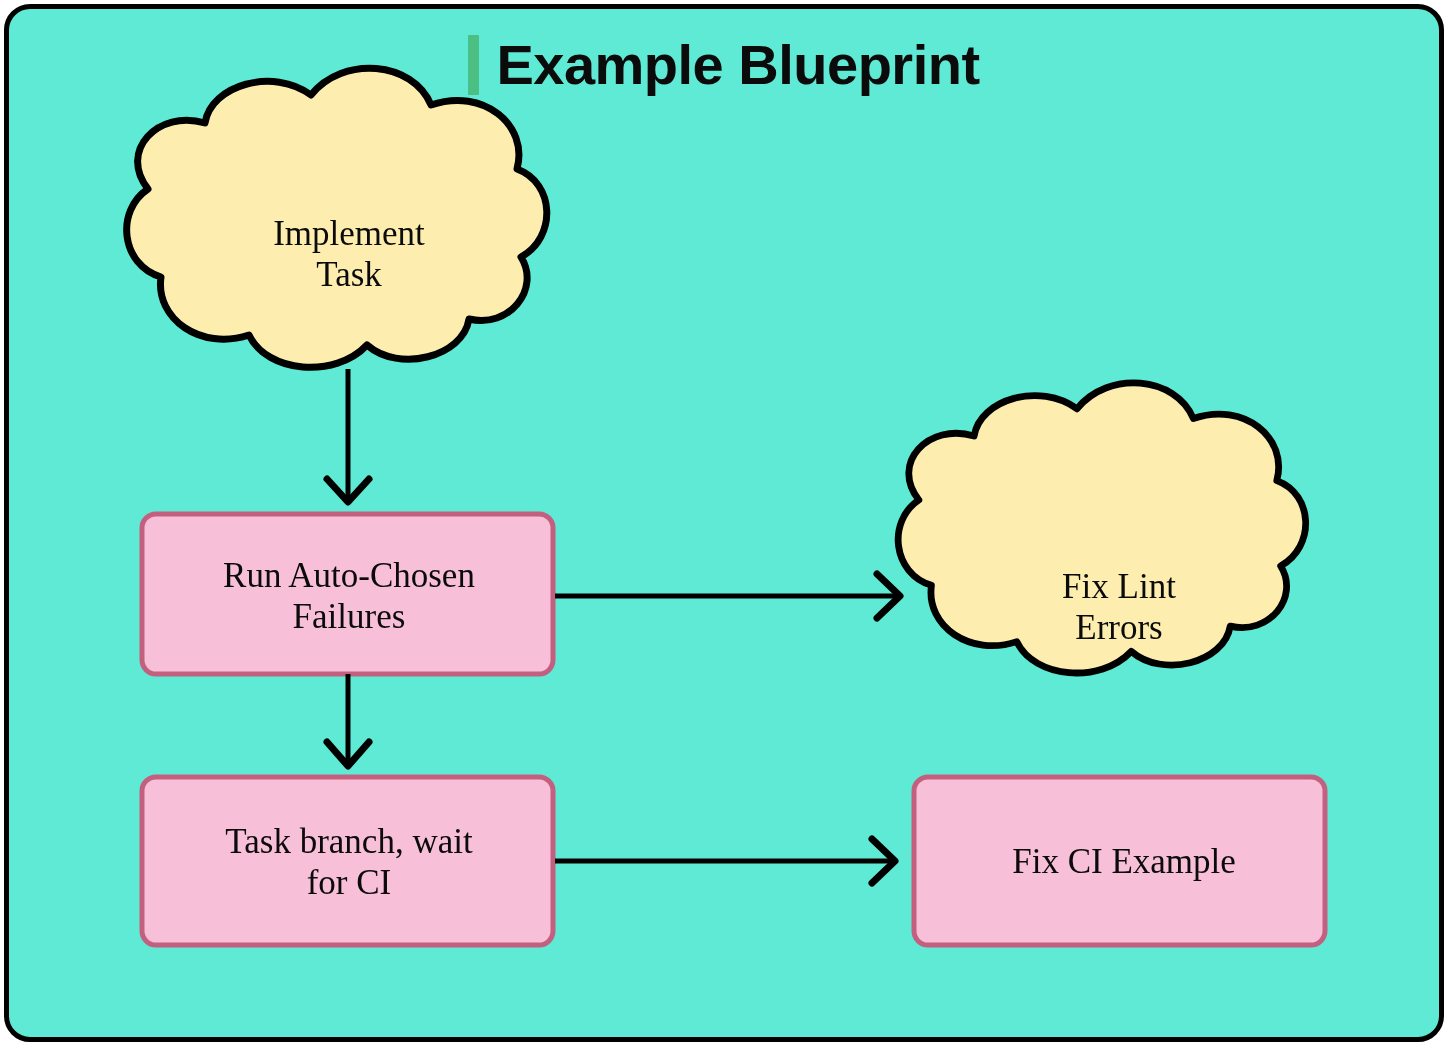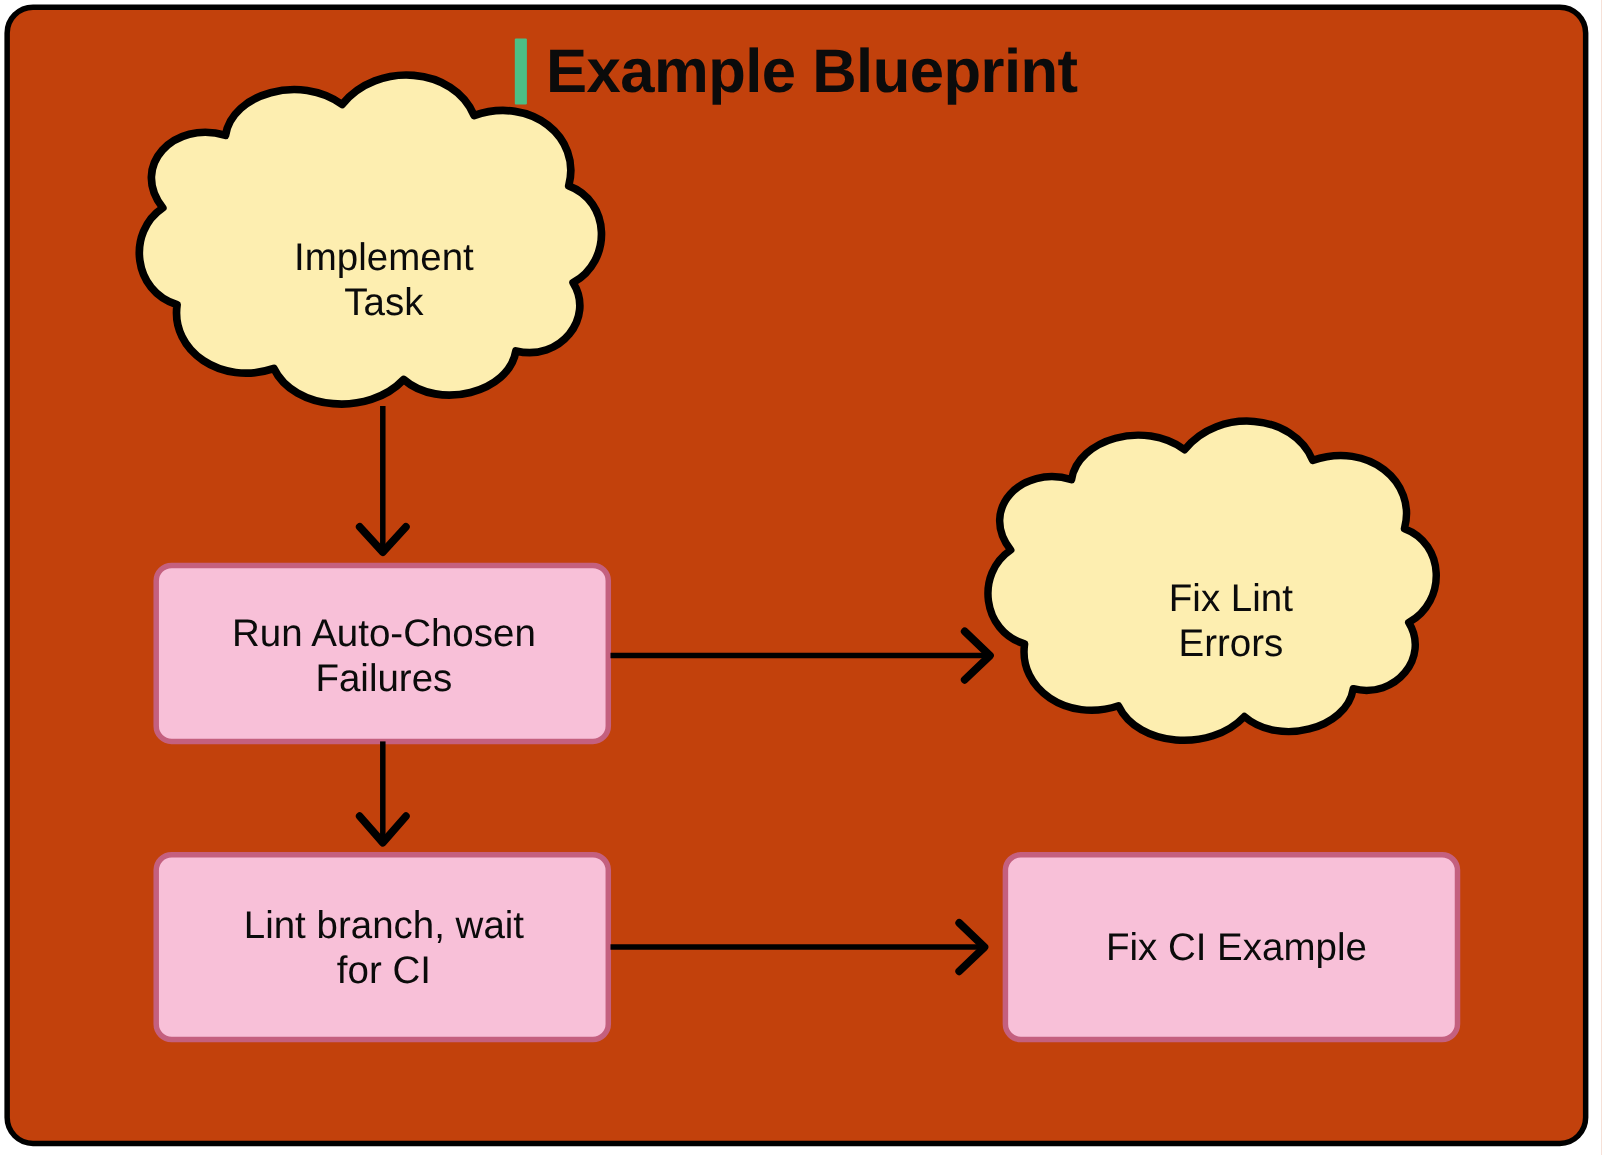--- a/index.html
+++ b/index.html
@@ -16,21 +16,21 @@
   }
 
   
   #blueprint-frame {
     position: absolute;
     left: 4px;
     top: 4px;
     width: 1440px;
     height: 1038px;
     box-sizing: border-box;
-    background: #c2410c;
+    background: #5eead4;
     border: 5px solid #000000;
     border-radius: 26px;
     overflow: hidden;
   }
 
   
   #title-row {
     position: absolute;
     left: 0;
     top: 26px;
@@ -93,27 +93,27 @@
   
   .node-label {
     position: absolute;
     display: flex;
     align-items: center;
     justify-content: center;
     text-align: center;
     color: #0b0b0b;
     font-size: 35px;
     line-height: 1.18;
-    font-family: Liberation Sans, sans-serif;
+    font-family: Liberation Serif, serif;
     white-space: pre-line;
     pointer-events: none;
   }
   #label-implement-task { left: 175px; top: 155px; width: 330px; height: 180px; }
   #label-run-linters    { left: 140px; top: 508px; width: 400px; height: 158px; }
-  #label-fix-lint       { left: 955px; top: 465px; width: 310px; height: 180px; }
+  #label-fix-lint       { left: 955px; top: 508px; width: 310px; height: 180px; }
   #label-push-branch    { left: 140px; top: 770px; width: 400px; height: 166px; }
   #label-fix-ci         { left: 915px; top: 770px; width: 400px; height: 166px; }
 </style>
 </head>
 <body>
 
 <div id="blueprint-frame">
 
   <div id="title-row">
     <div id="title-accent-bar"></div>
@@ -186,18 +186,18 @@
 
   <div class="node-label" id="label-implement-task">Implement
 Task</div>
 
   <div class="node-label" id="label-run-linters">Run Auto-Chosen
 Failures</div>
 
   <div class="node-label" id="label-fix-lint">Fix Lint
 Errors</div>
 
-  <div class="node-label" id="label-push-branch">Lint branch, wait
+  <div class="node-label" id="label-push-branch">Task branch, wait
 for CI</div>
 
   <div class="node-label" id="label-fix-ci">Fix CI Example</div>
 
 </div>
 
 </body></html>

